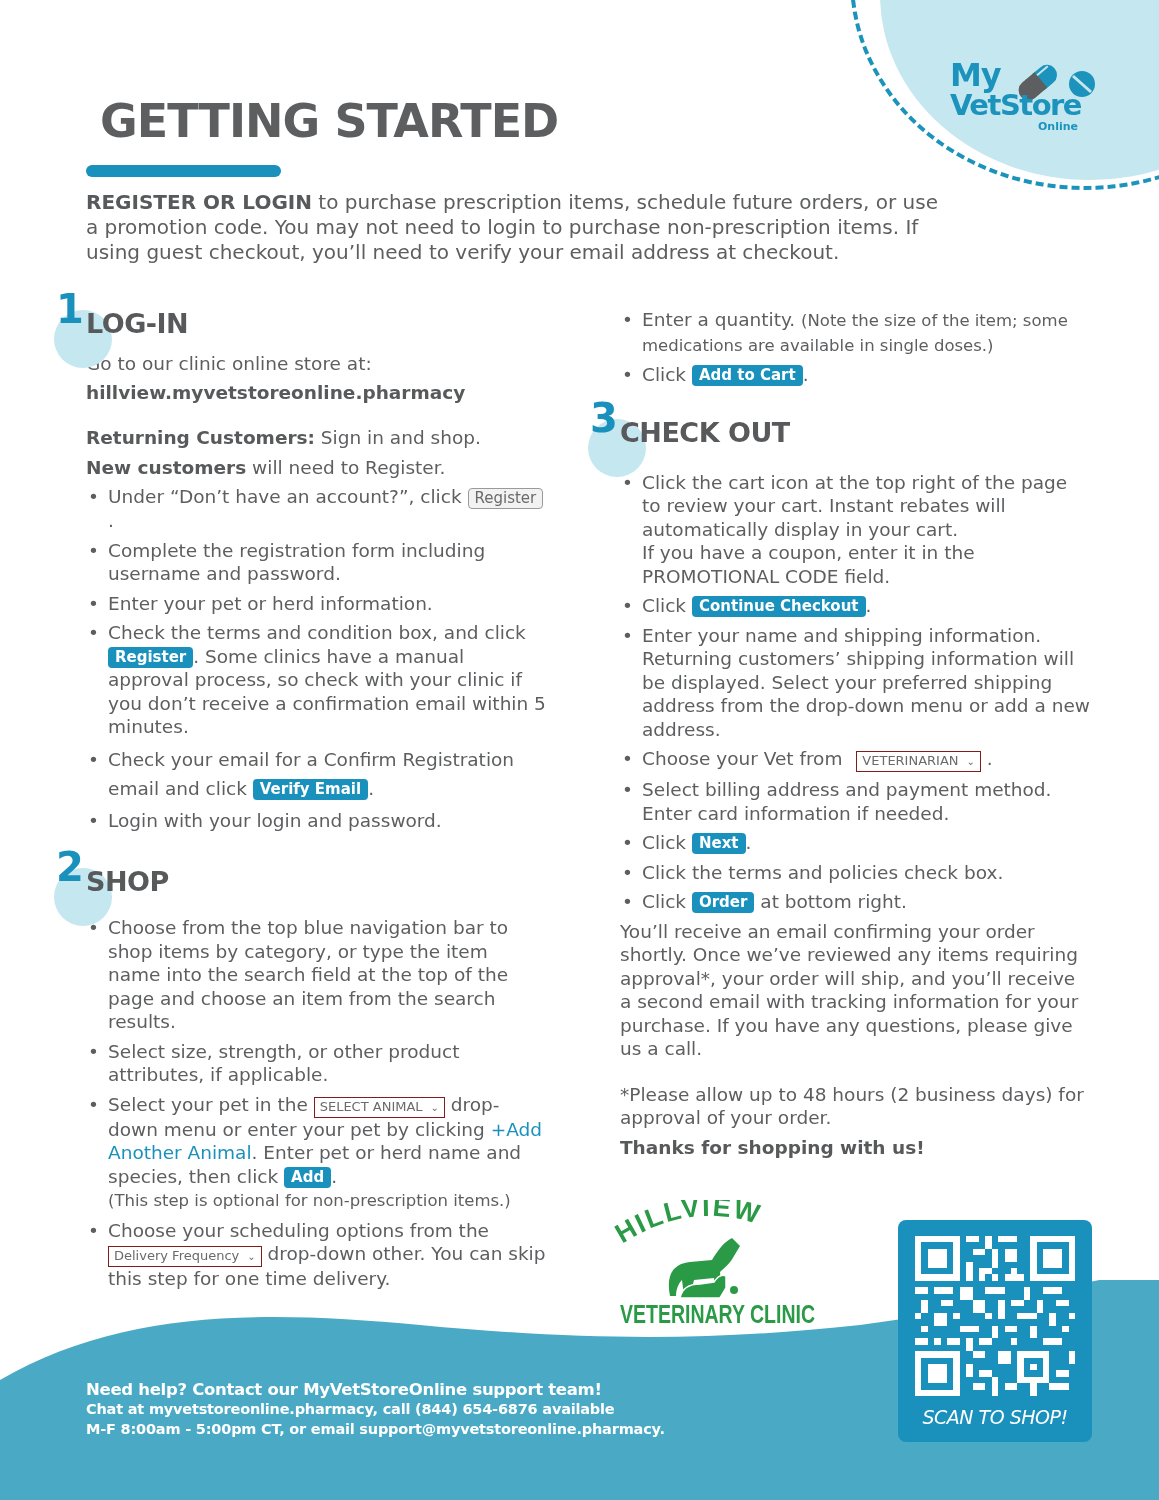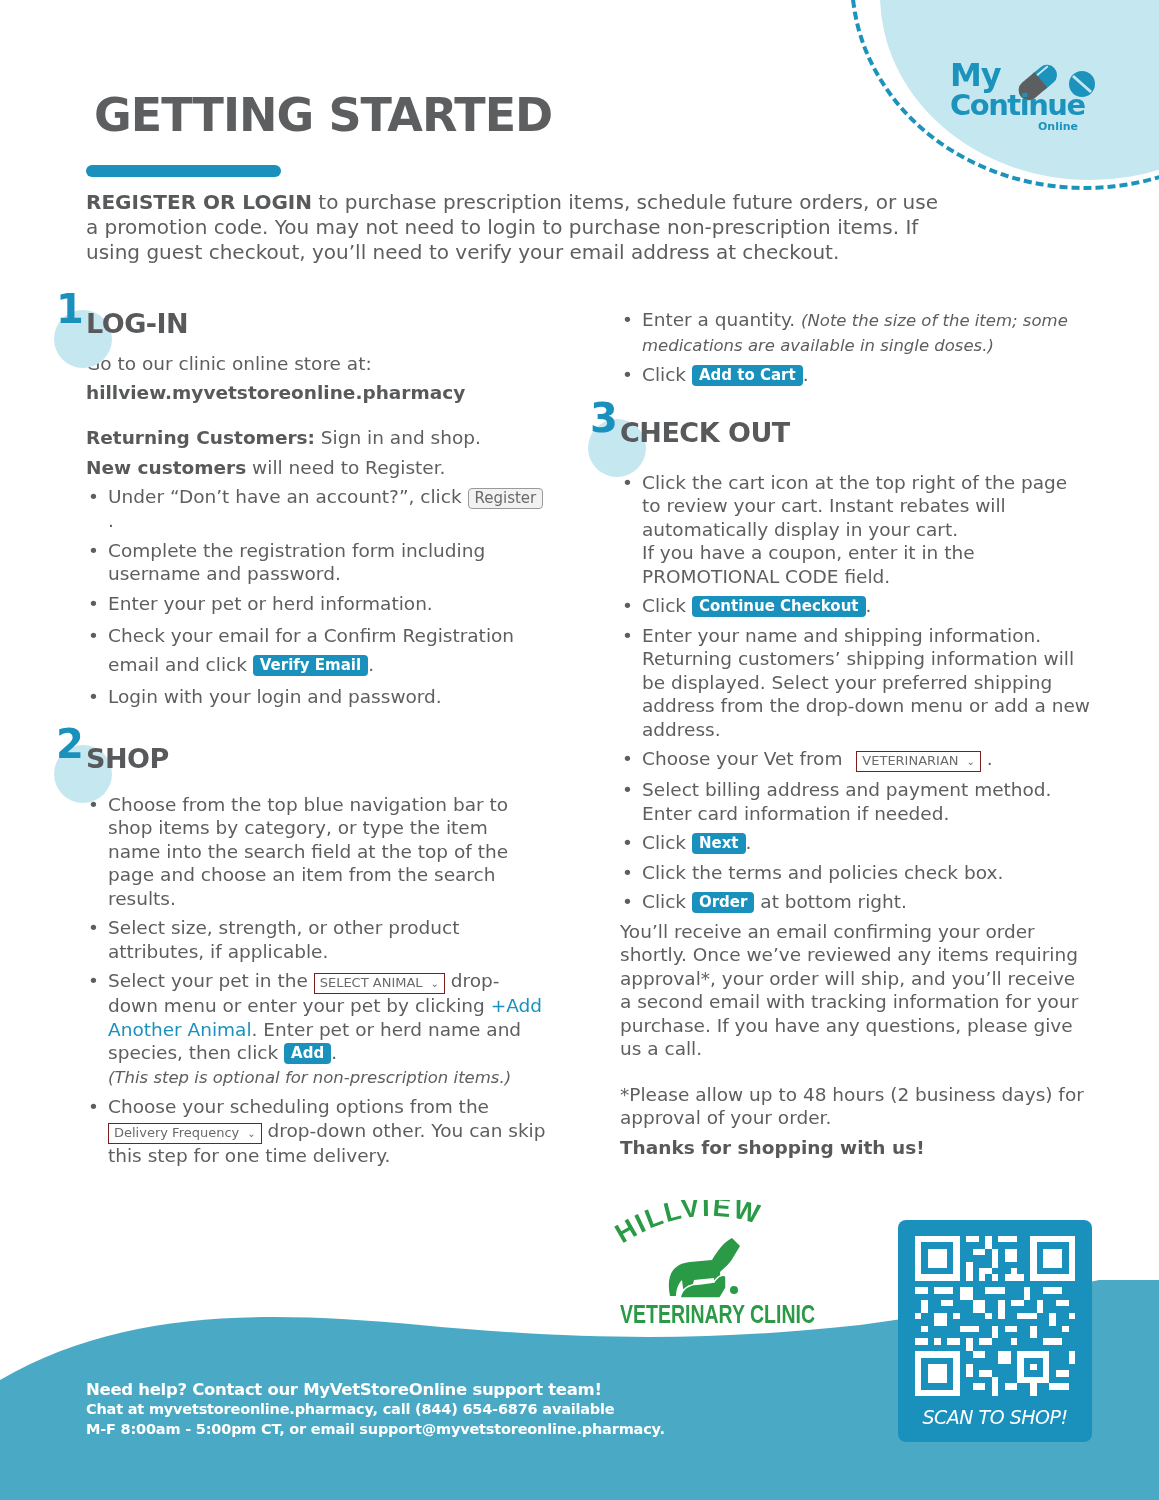--- a/index.html
+++ b/index.html
@@ -55,21 +55,21 @@
   .step-title {
     position: absolute; left: 32px; top: 8px;
     font: bold 27px "DejaVu Sans", sans-serif; color: #58595b; letter-spacing: -0.5px;
   }
   p { margin: 0; }
   .para { margin-bottom: 6px; }
   .strong { font-weight: bold; color: #58595b; }
   ul { list-style: none; margin: 0; padding: 0; }
   li { position: relative; padding-left: 22px; margin-bottom: 6px; }
   li::before { content: "•"; position: absolute; left: 2px; top: 0; color: #5d5e60; }
-  .ital { font-style: italic; font-size: 16.5px; }
+  .ital { font-size: 16.5px; }
 
   .btn-blue {
     display: inline-block; background: #1a91bd; color: #ffffff;
     font: bold 15px "DejaVu Sans", sans-serif; padding: 1px 7px; border-radius: 4px;
     line-height: 19px; vertical-align: 1px;
   }
   .btn-grey {
     display: inline-block; background: #f2f2f2; color: #6a6a6a; border: 1px solid #9a9a9a;
     font: 15px "DejaVu Sans", sans-serif; padding: 0 6px; border-radius: 4px; line-height: 19px;
   }
@@ -116,25 +116,25 @@
     <g transform="rotate(-40 30 28)">
       <rect x="6" y="17" width="24" height="20" rx="10" fill="#5d5e60"></rect>
       <rect x="20" y="17" width="30" height="20" rx="10" fill="#1c93bd"></rect>
       <rect x="20" y="17" width="12" height="20" fill="#5d5e60"></rect>
       <line x1="32" y1="21" x2="46" y2="21" stroke="#c5e7f0" stroke-width="2"></line>
     </g>
     <circle cx="72" cy="30" r="13" fill="#1c93bd"></circle>
     <line x1="63" y1="22" x2="81" y2="38" stroke="#c5e7f0" stroke-width="3"></line>
   </svg>
   <span class="brand-my">My</span>
-  <span class="brand-vet">Continue</span>
+  <span class="brand-vet">VetStore</span>
   <span class="brand-online">Online</span>
 </div>
 
-<h1 class="page-title" style="margin:8px">GETTING STARTED</h1>
+<h1 class="page-title" style="margin:14px">GETTING STARTED</h1>
 <div class="title-bar"></div>
 
 <p class="intro">
   <b>REGISTER OR LOGIN</b><span> to purchase prescription items, schedule future orders, or use a promotion code. You may not need to login to purchase non-prescription items. If using guest checkout, you’ll need to verify your email address at checkout.</span>
 </p>
 
 <div class="col col-left">
 
   <div class="step-head">
     <div class="step-circle"></div>
@@ -145,20 +145,21 @@
   <p style="margin-top:4px">Go to our clinic online store at:</p>
   <p class="strong" style="margin-top:5px">hillview.myvetstoreonline.pharmacy</p>
   <div style="height:22px"></div>
   <p class="para"><span class="strong">Returning Customers:</span><span> Sign in and shop.</span></p>
   <p class="para"><span class="strong">New customers</span><span> will need to Register.</span></p>
 
   <ul>
     <li><span>Under “Don’t have an account?”, click </span><span class="btn-grey">Register</span><span>.</span></li>
     <li>Complete the registration form including username and password.</li>
     <li>Enter your pet or herd information.</li>
+    <li><span>Check the terms and condition box, and click </span><span class="btn-blue">Register</span><span>. Some clinics have a manual approval process, so check with your clinic if you don’t receive a confirmation email within 5 minutes.</span></li>
     <li style="line-height:29px"><span>Check your email for a Confirm Registration email and click </span><span class="btn-blue">Verify Email</span><span>.</span></li>
     <li>Login with your login and password.</li>
   </ul>
 
   <div class="step-head" style="margin-top:26px">
     <div class="step-circle"></div>
     <span class="step-num">2</span>
     <span class="step-title">SHOP</span>
   </div>
 

